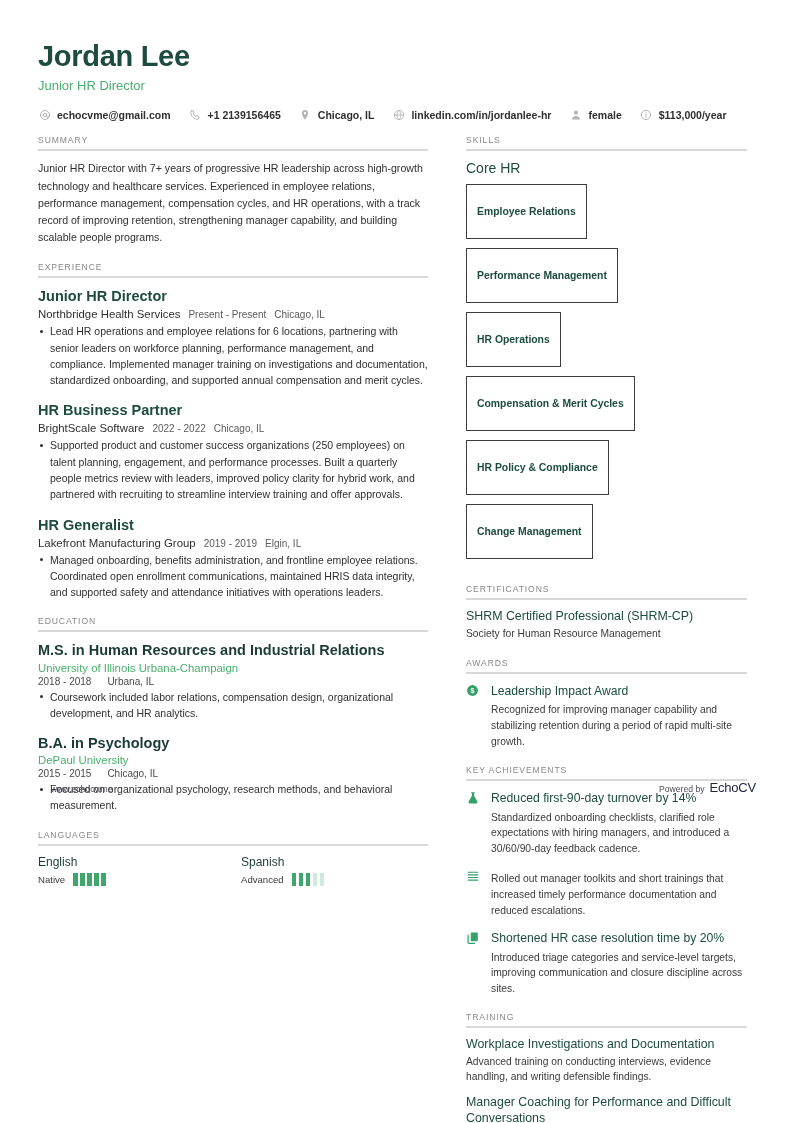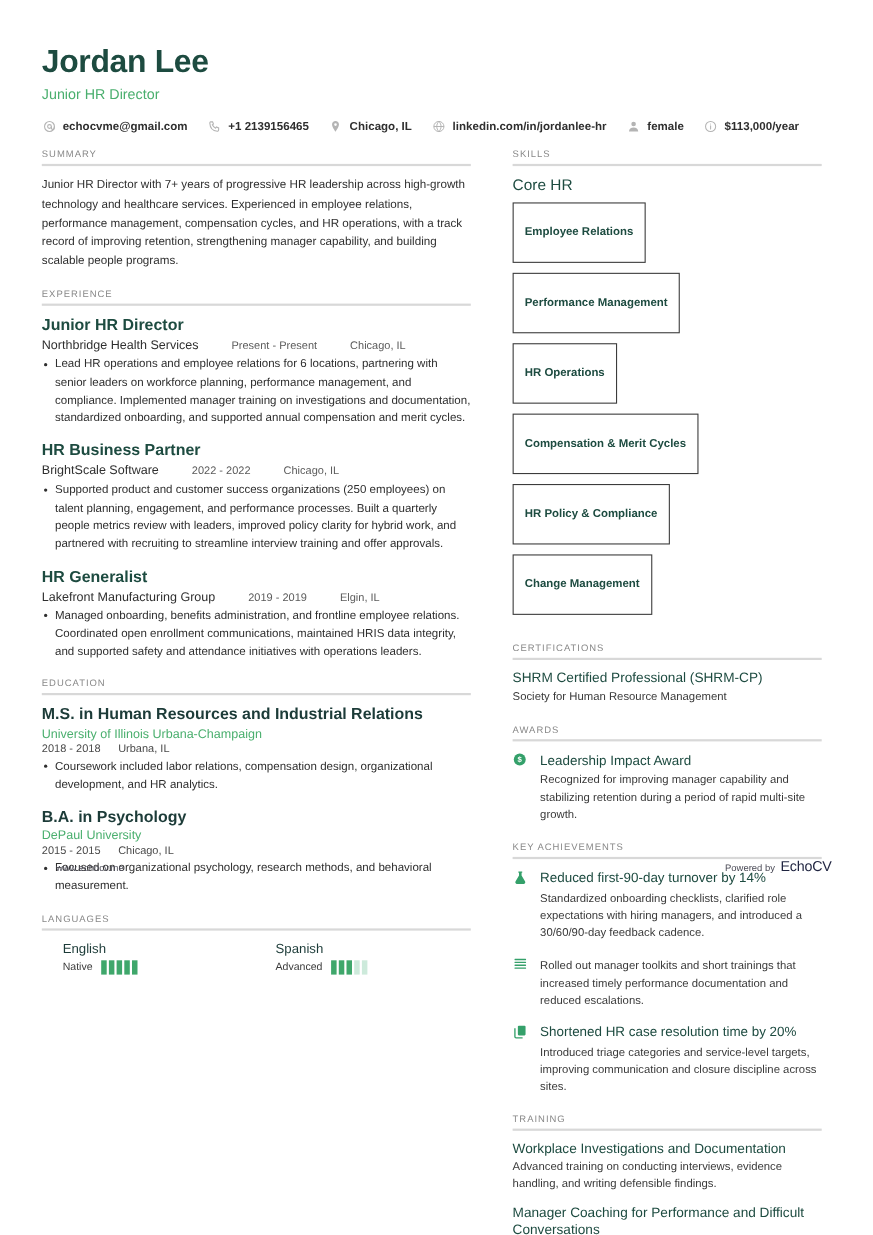--- a/index.html
+++ b/index.html
@@ -98,21 +98,21 @@
   .entry:last-child { margin-bottom: 2px; }
   .entry-title {
     font-size: 14.5px;
     color: #1d4b40;
     font-weight: 600;
     line-height: 1.25;
   }
   .entry-meta {
     display: flex;
     align-items: baseline;
-    gap: 30px;
+    gap: 8px;
     margin-top: 3px;
     margin-bottom: 3px;
   }
   .entry-org {
     font-size: 11.4px;
     color: #2f2f2f;
     font-weight: 400;
   }
   .entry-dates {
     font-size: 10px;
@@ -165,21 +165,20 @@
     margin-top: 2px;
     margin-bottom: 2px;
   }
   .edu-dates { font-size: 10px; color: #4a4a4a; }
   .edu-loc { font-size: 10px; color: #4a4a4a; }
 
   
   .lang-grid {
     display: flex;
     gap: 16px;
-    margin-left: 19px;
   }
   .lang-item { width: 195px; }
   .lang-name {
     font-size: 12px;
     color: #1c3b38;
     font-weight: 500;
     margin-bottom: 4px;
   }
   .lang-row {
     display: flex;

